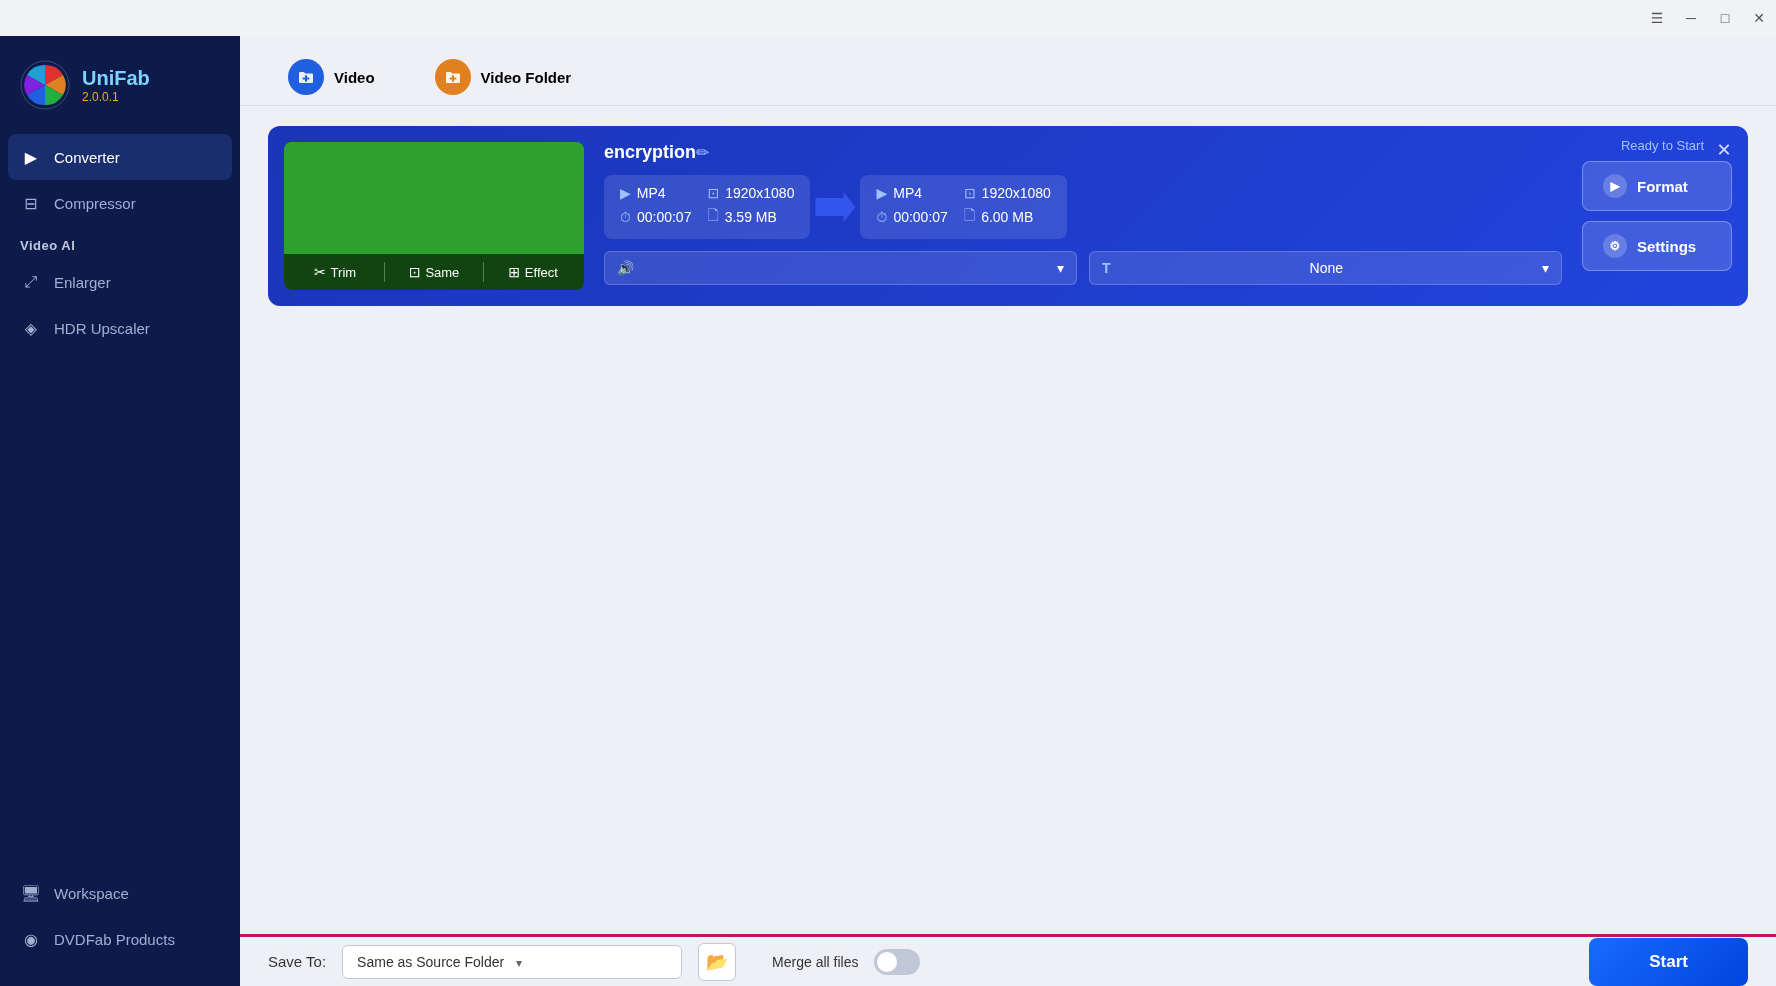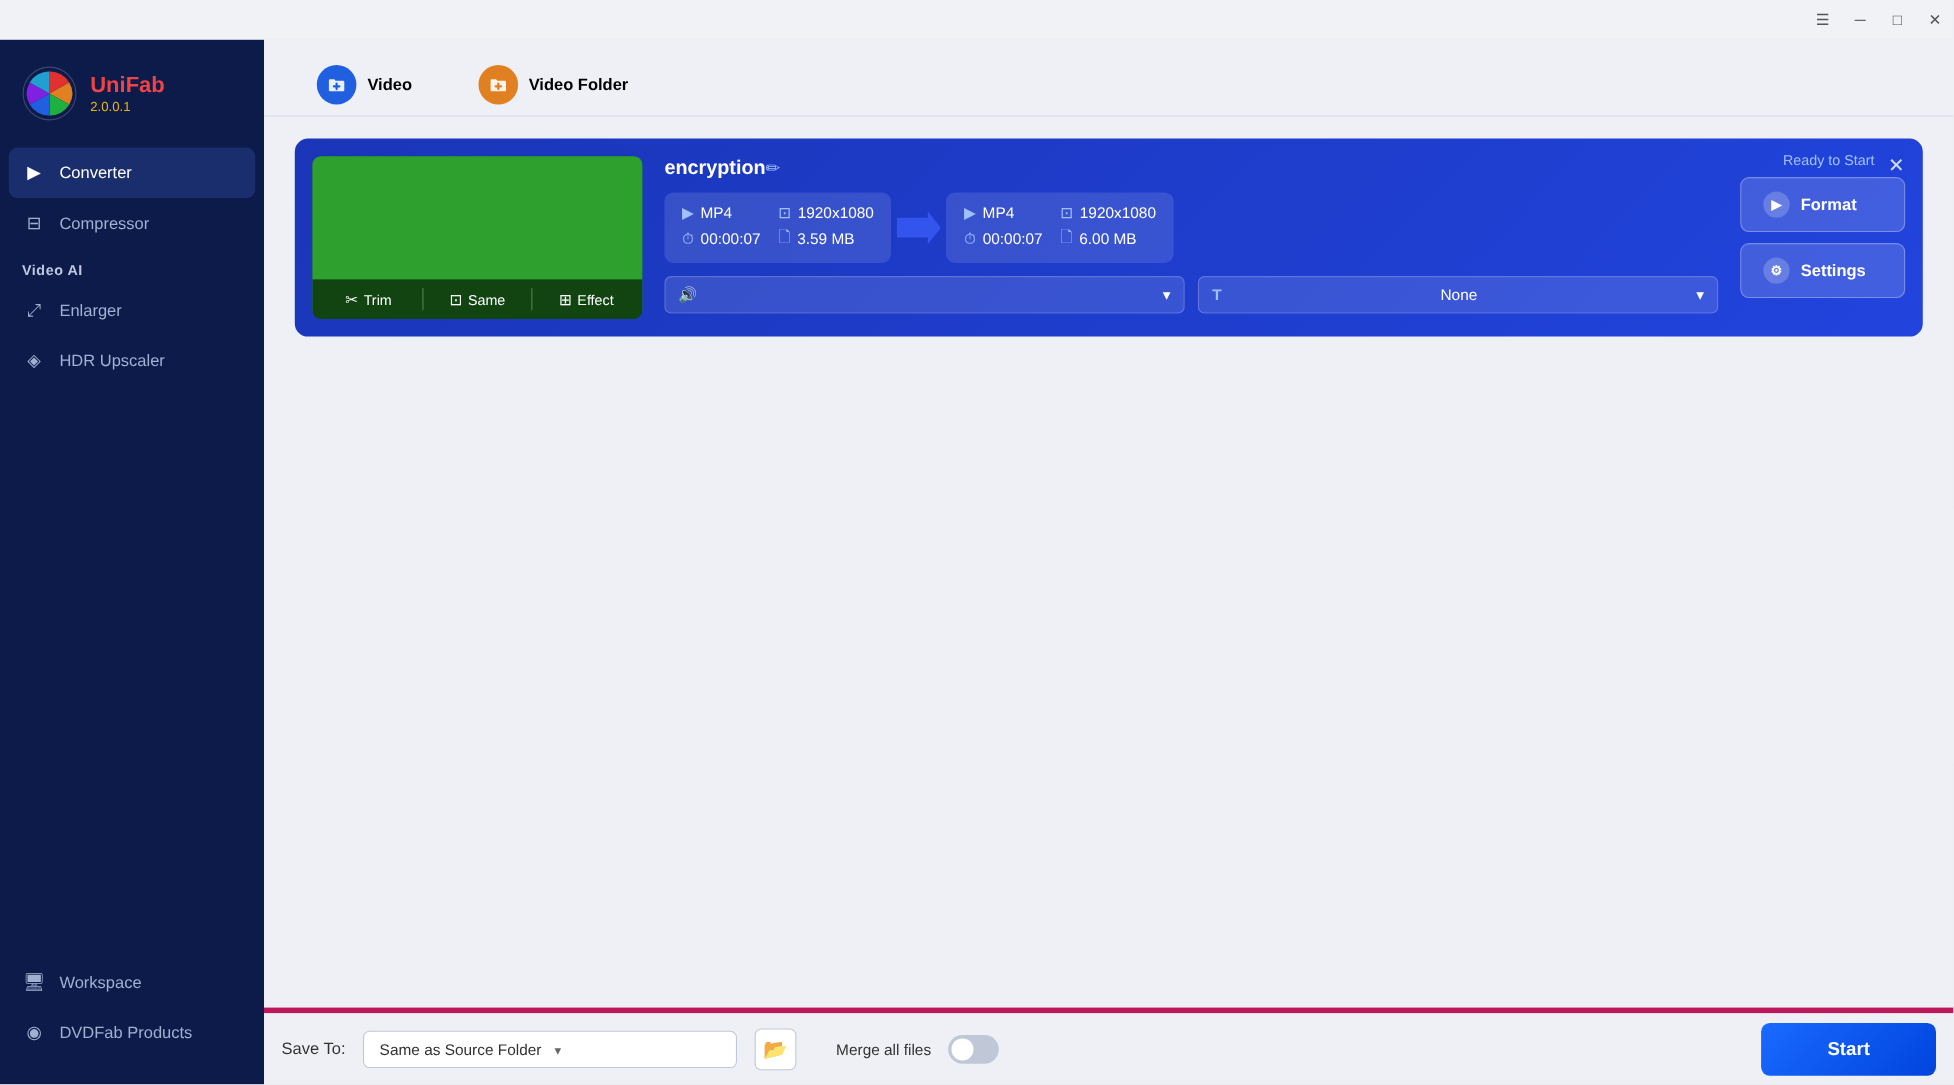--- a/index.html
+++ b/index.html
@@ -61,21 +61,21 @@
       width: 50px;
       height: 50px;
     }
     .logo-text {
       display: flex;
       flex-direction: column;
     }
     .logo-name {
       font-size: 20px;
       font-weight: 700;
-      color: #ef4444;
+      color: #7dd3fc;
     }
     .logo-version {
       font-size: 12px;
       color: #eab308;
     }
 
     .sidebar-section-label {
       font-size: 13px;
       font-weight: 700;
       color: #c0c8e0;
@@ -362,26 +362,26 @@
       background: rgba(255,255,255,0.2);
       border-radius: 50%;
       display: flex;
       align-items: center;
       justify-content: center;
       font-size: 12px;
     }
 
     
     .bottom-bar {
-      height: 70px;
+      height: 52px;
       background: #eef0f5;
-      border-top: 5px solid #be185d;
-      display: flex;
-      align-items: center;
-      padding: 0 16px;
+      border-top: 3px solid #be185d;
+      display: flex;
+      align-items: center;
+      padding: 0 28px;
       gap: 16px;
     }
 
     .save-to-label {
       font-size: 15px;
       color: #333;
       font-weight: 500;
       white-space: nowrap;
     }
 

